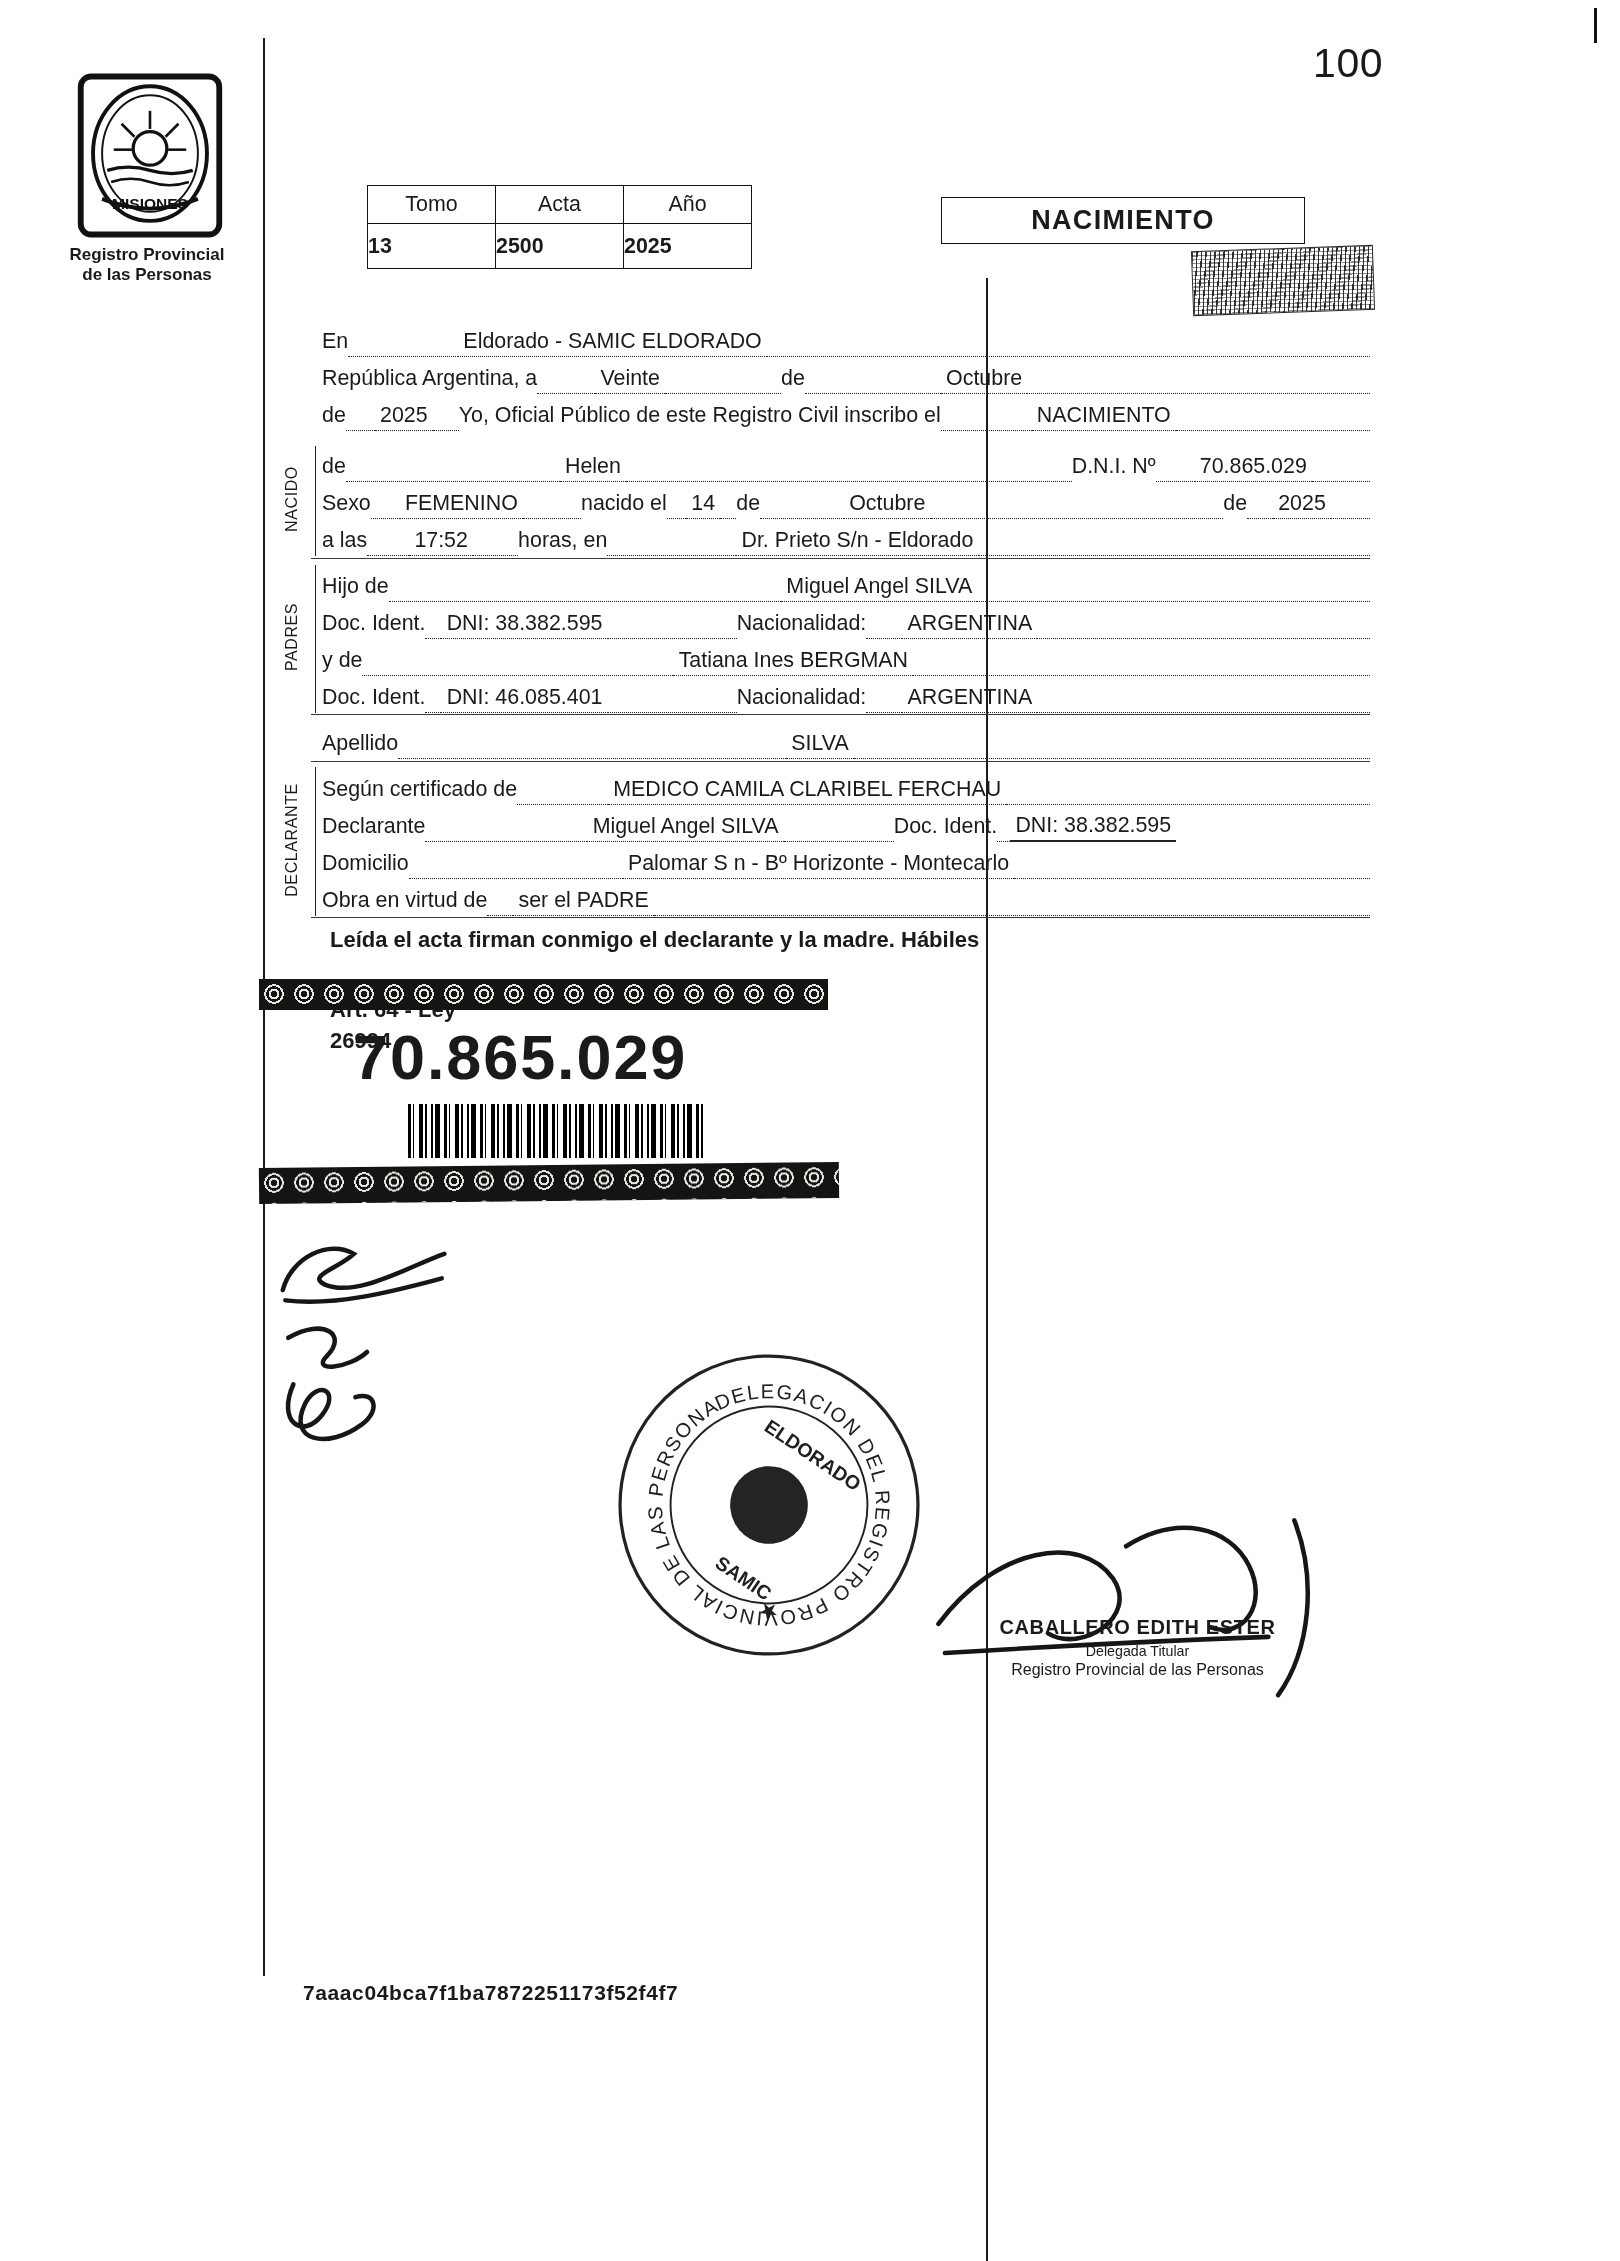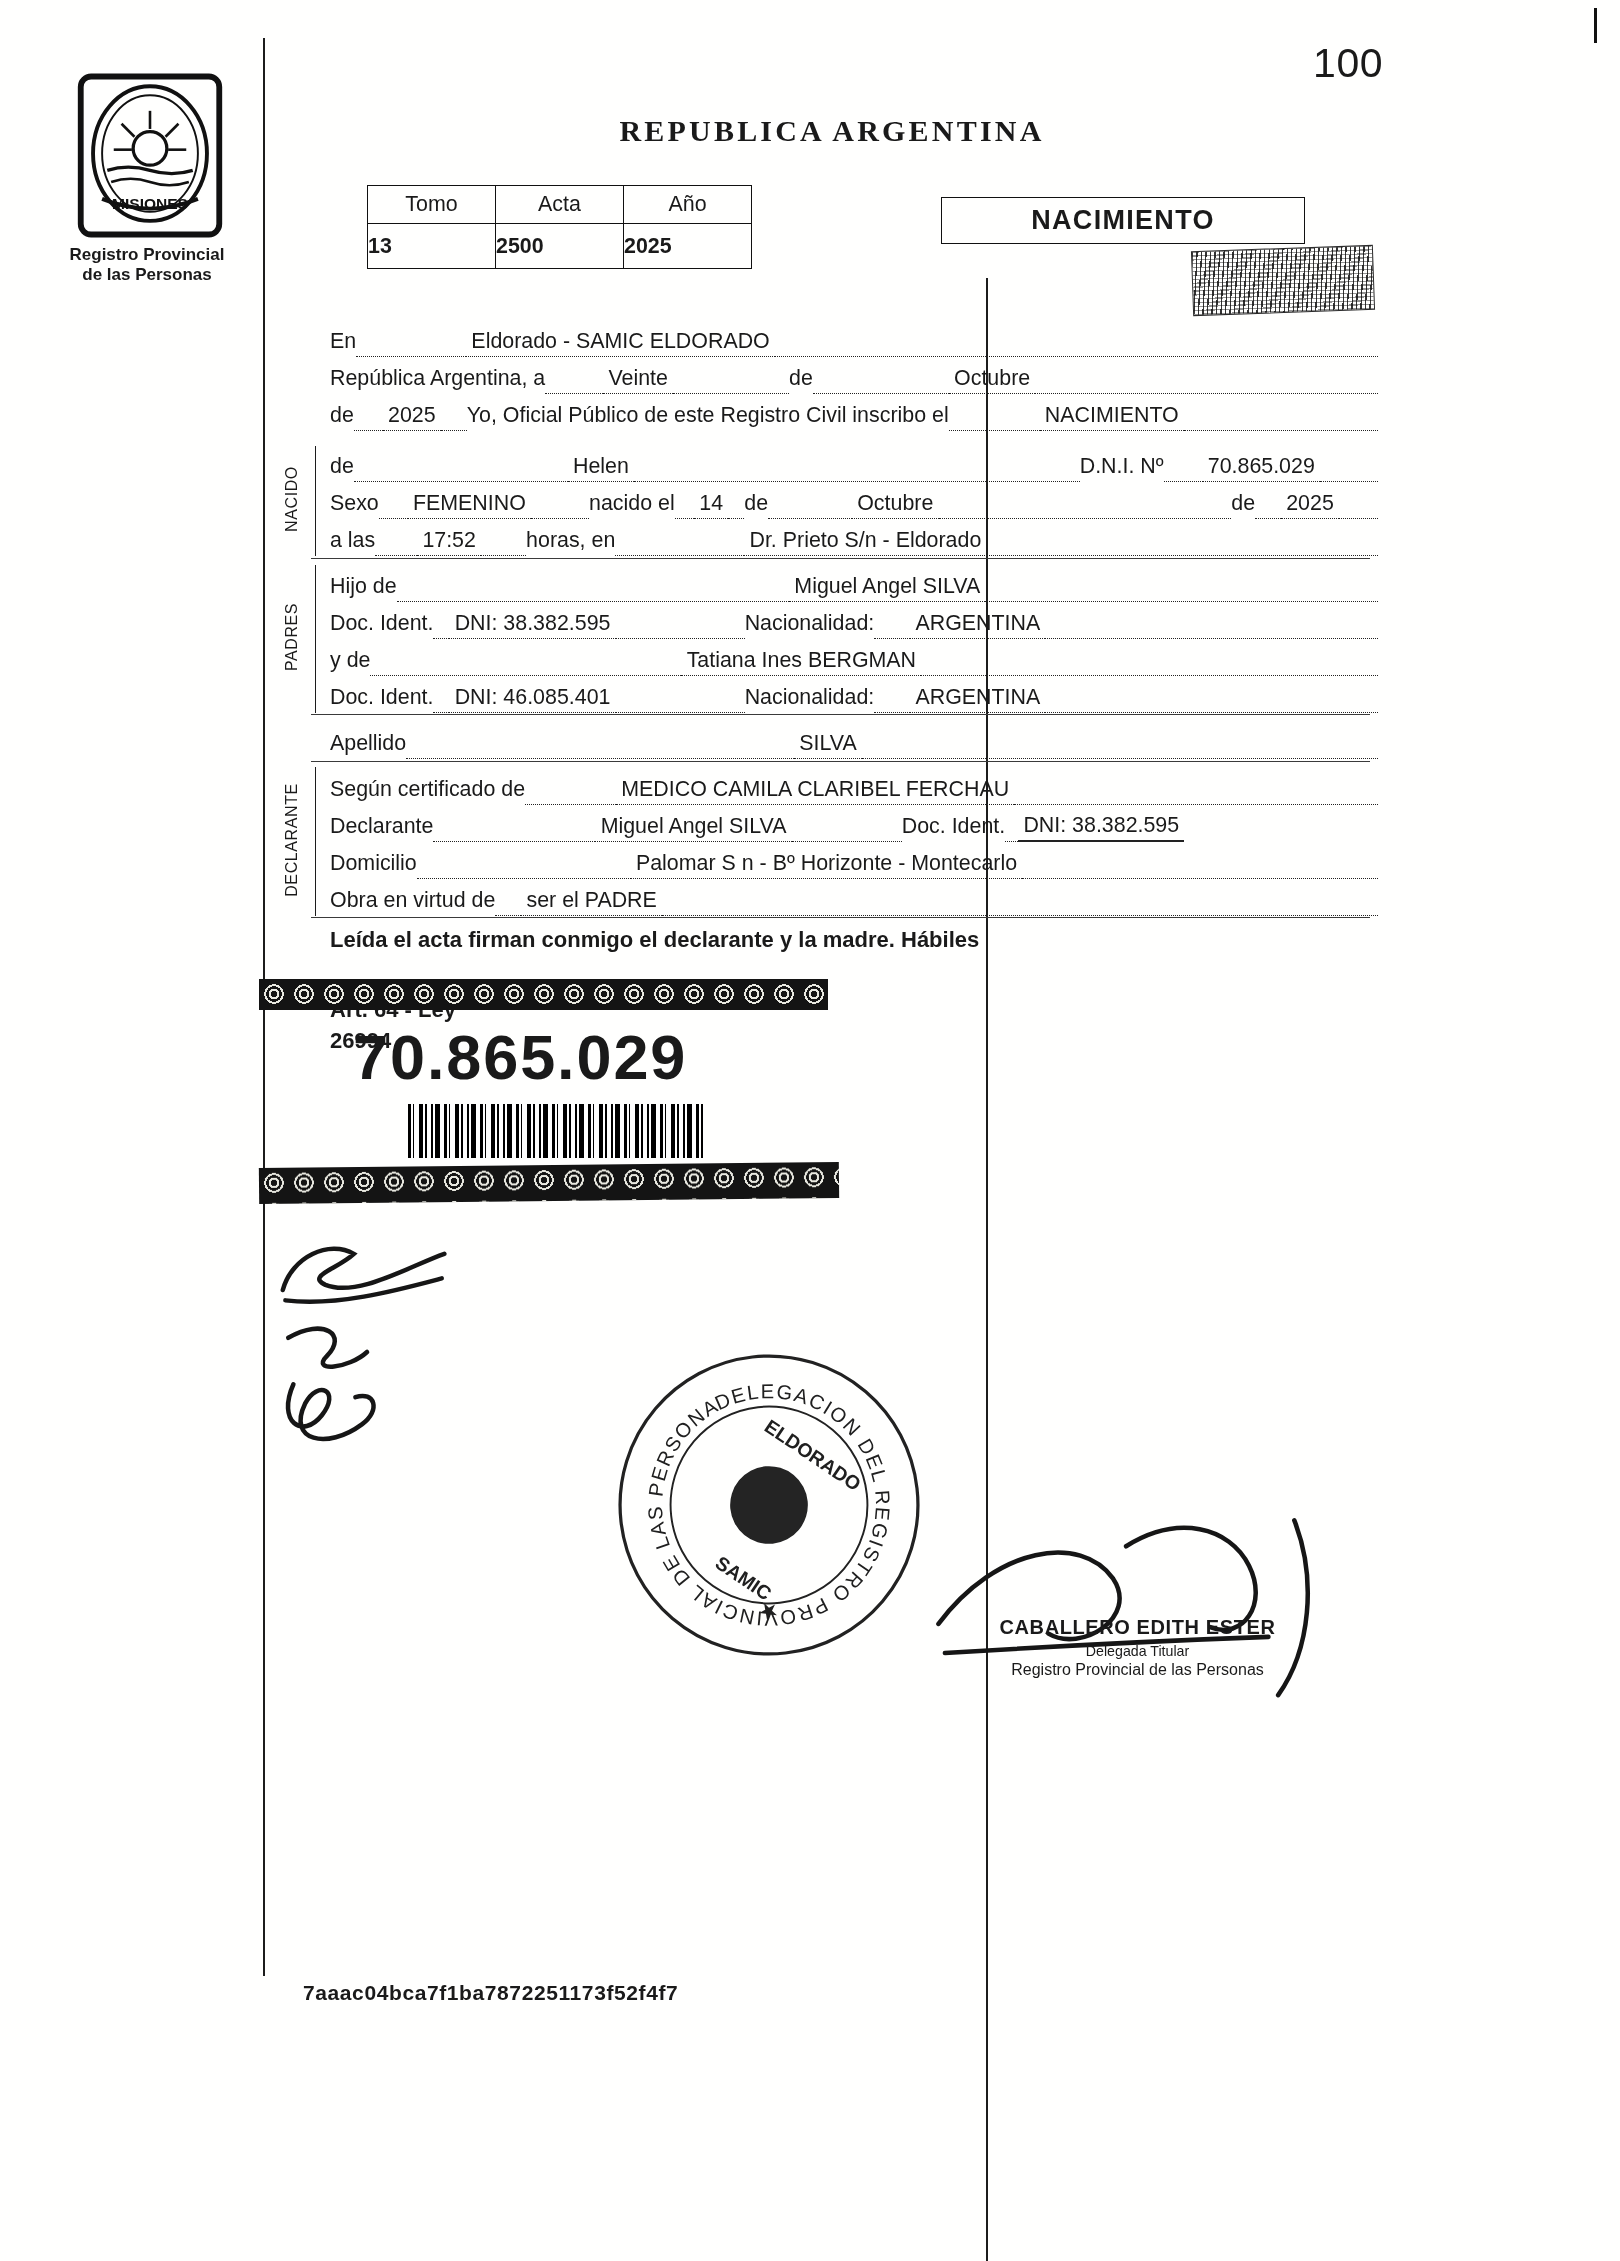--- a/index.html
+++ b/index.html
@@ -53,21 +53,21 @@
   .security-stamp {
     position:absolute; left:1192px; top:248px; width:182px; height:65px;
     transform:rotate(-2deg);
     border:1.3px solid #2b2b2b;
     background:
       repeating-linear-gradient(95deg, rgba(15,15,15,.85) 0 1.3px, rgba(255,255,255,0) 1.3px 4.5px),
       repeating-linear-gradient(0deg, rgba(15,15,15,.45) 0 1.3px, rgba(255,255,255,0) 1.3px 3.9px);
   }
 
   
-  .body-block { position:absolute; left:330px; top:320px; width:1048px; }
+  .body-block { position:absolute; left:322px; top:320px; width:1048px; }
   .row { display:flex; align-items:flex-end; height:37px; font-size:21.4px; }
   .lbl { white-space:nowrap; padding-bottom:3.2px; }
   .val {
     white-space:nowrap; font-weight:normal; padding:0 5.2px 1.9px;
     border-bottom:1.9px dotted #222;
   }
   .val-solid { border-bottom:2.6px solid #222; }
   .dots { height:7.8px; border-bottom:1.9px dotted #222; }
   .mt22 { margin-top:14.2px; } .mt14 { margin-top:9px; }
 
@@ -151,21 +151,20 @@
     <path d="M 48 152 Q 80 142 114 152 Q 148 162 180 152" fill="none" stroke="#111" stroke-width="5"></path>
     <path d="M 54 170 Q 84 160 114 170 Q 144 180 174 170" fill="none" stroke="#111" stroke-width="4"></path>
     <path d="M 40 196 Q 114 226 188 196" fill="none" stroke="#111" stroke-width="6"></path>
     <text x="114" y="212" text-anchor="middle" font-size="24" font-weight="bold" fill="#111">MISIONES</text>
   </svg>
   <div class="crest-caption">
     <div>Registro Provincial</div>
     <div>de las Personas</div>
   </div>
 
-  <div class="doc-title">REPUBLICA ARGENTINA</div>
   <div class="page-number">100</div>
 
   <table class="acta-table">
     <tbody>
         <tr>
       <th>Tomo</th>
       <th>Acta</th>
       <th>Año</th>
     </tr>
     <tr>

